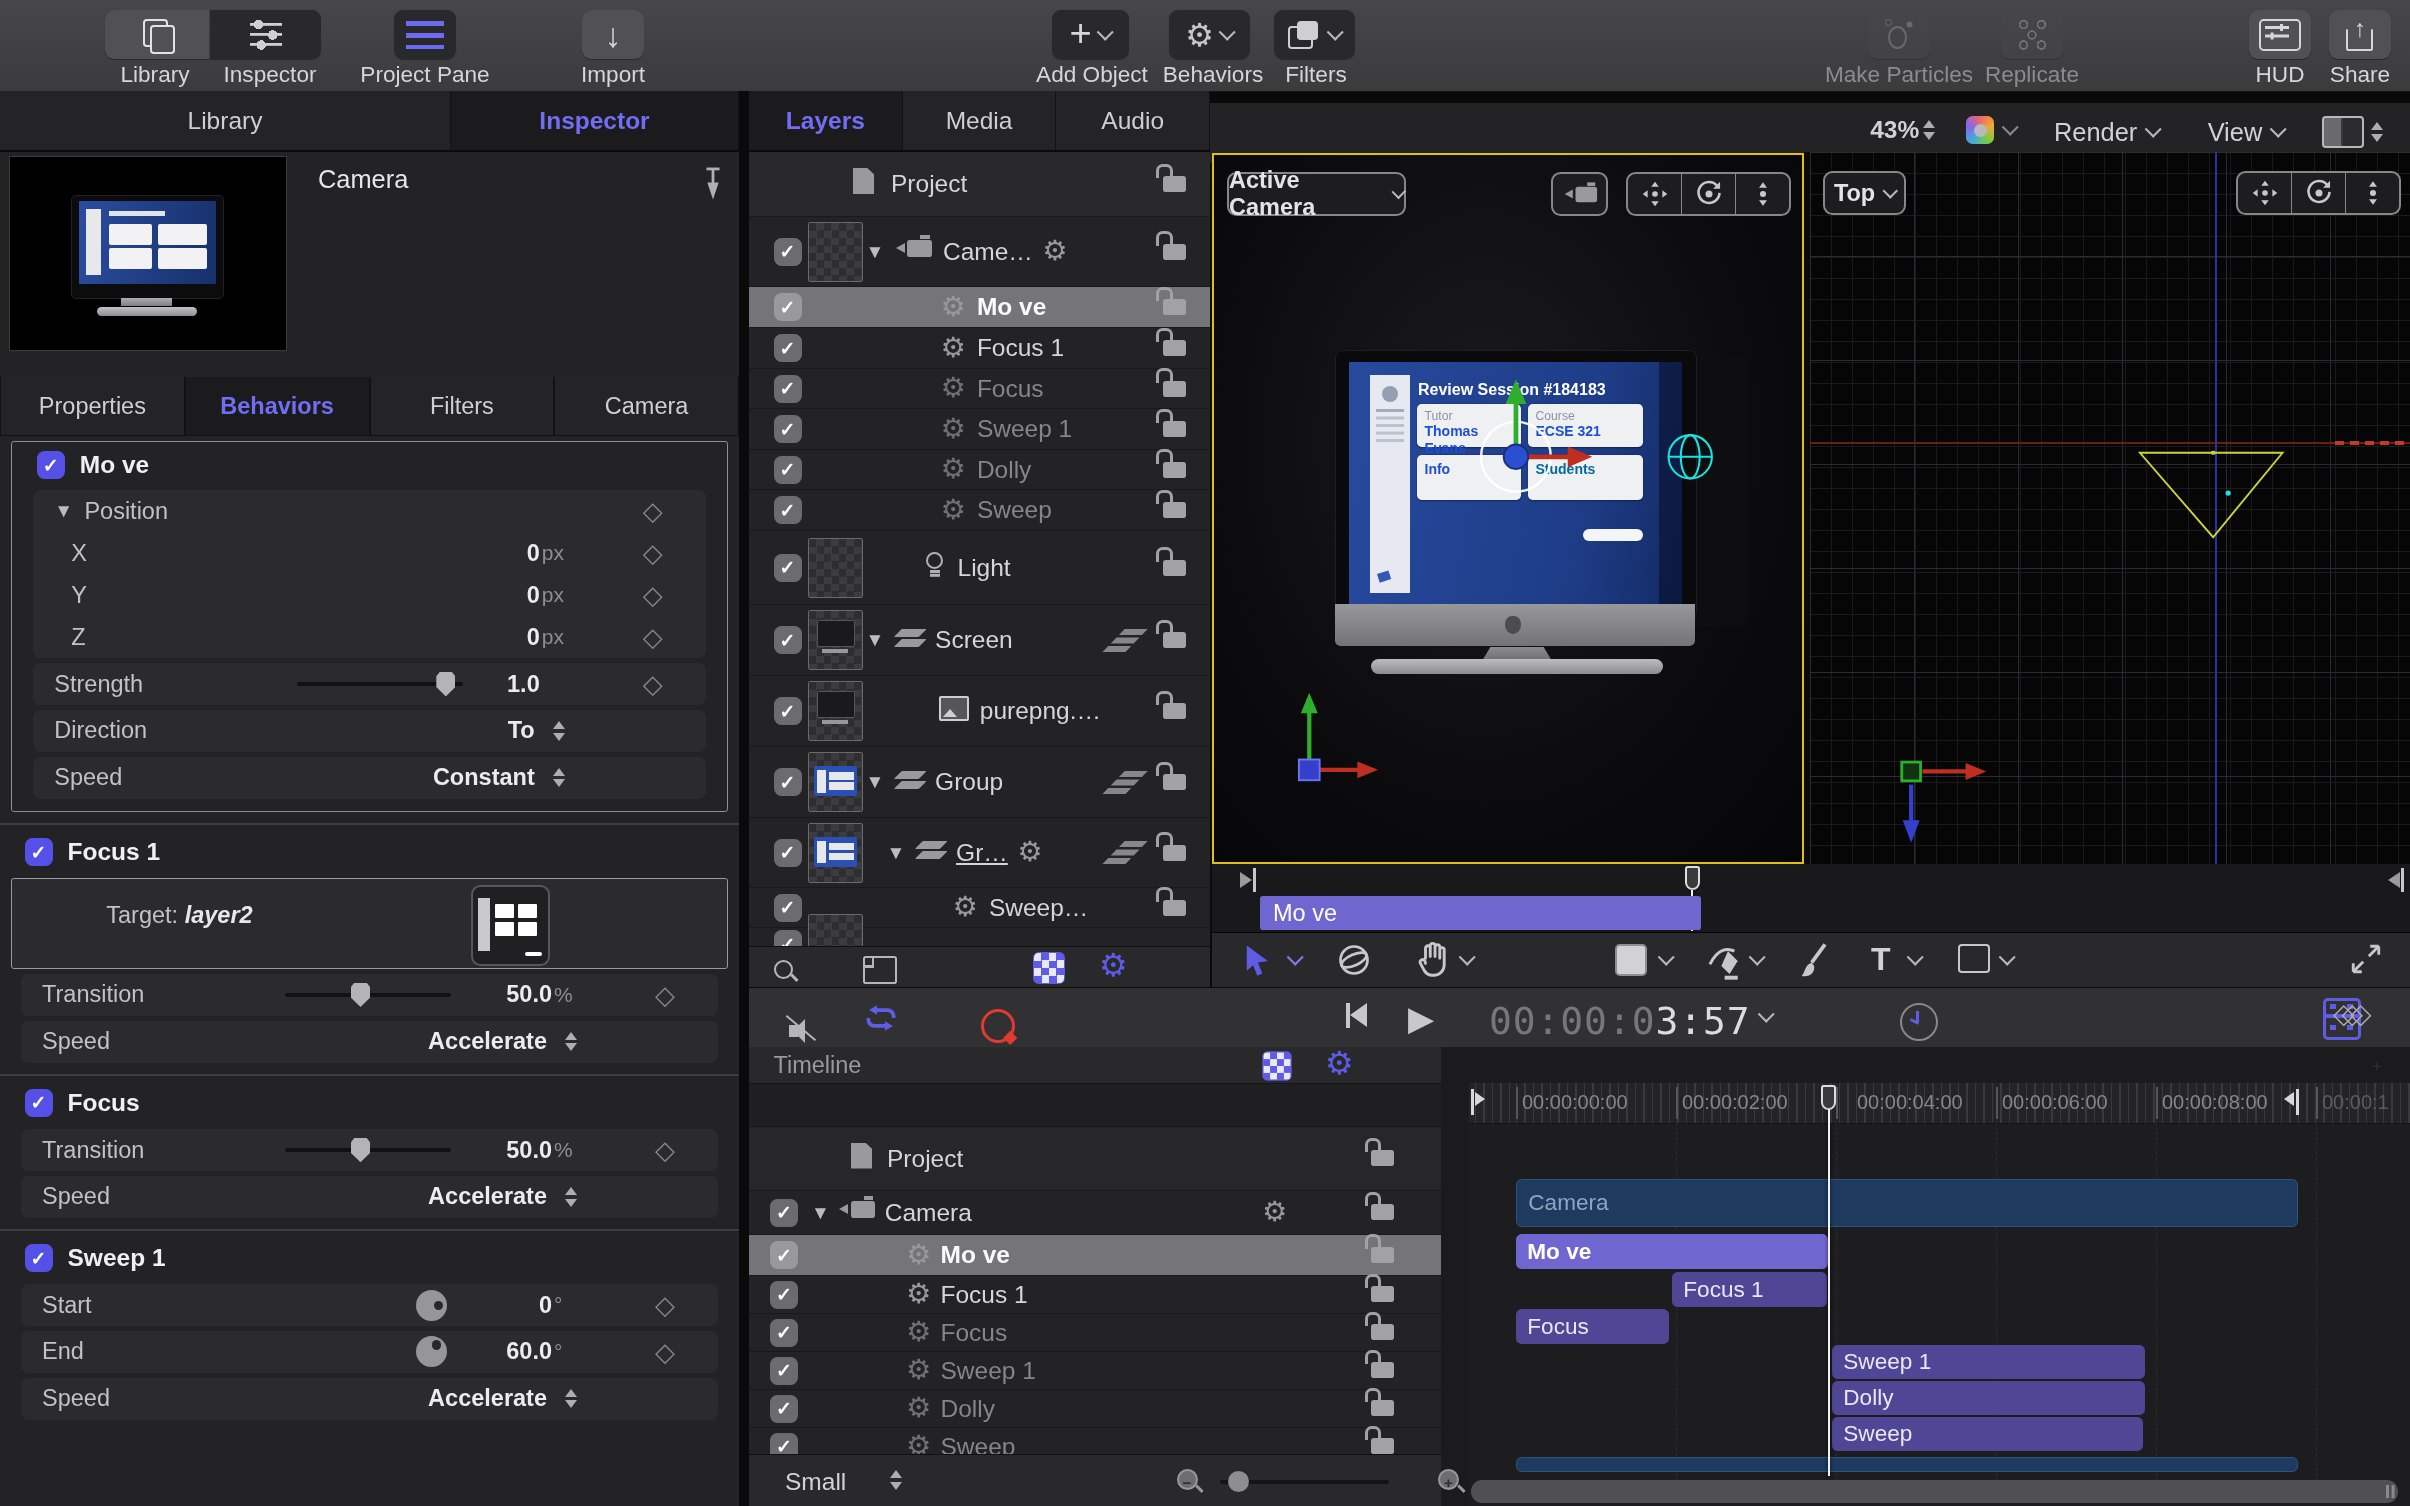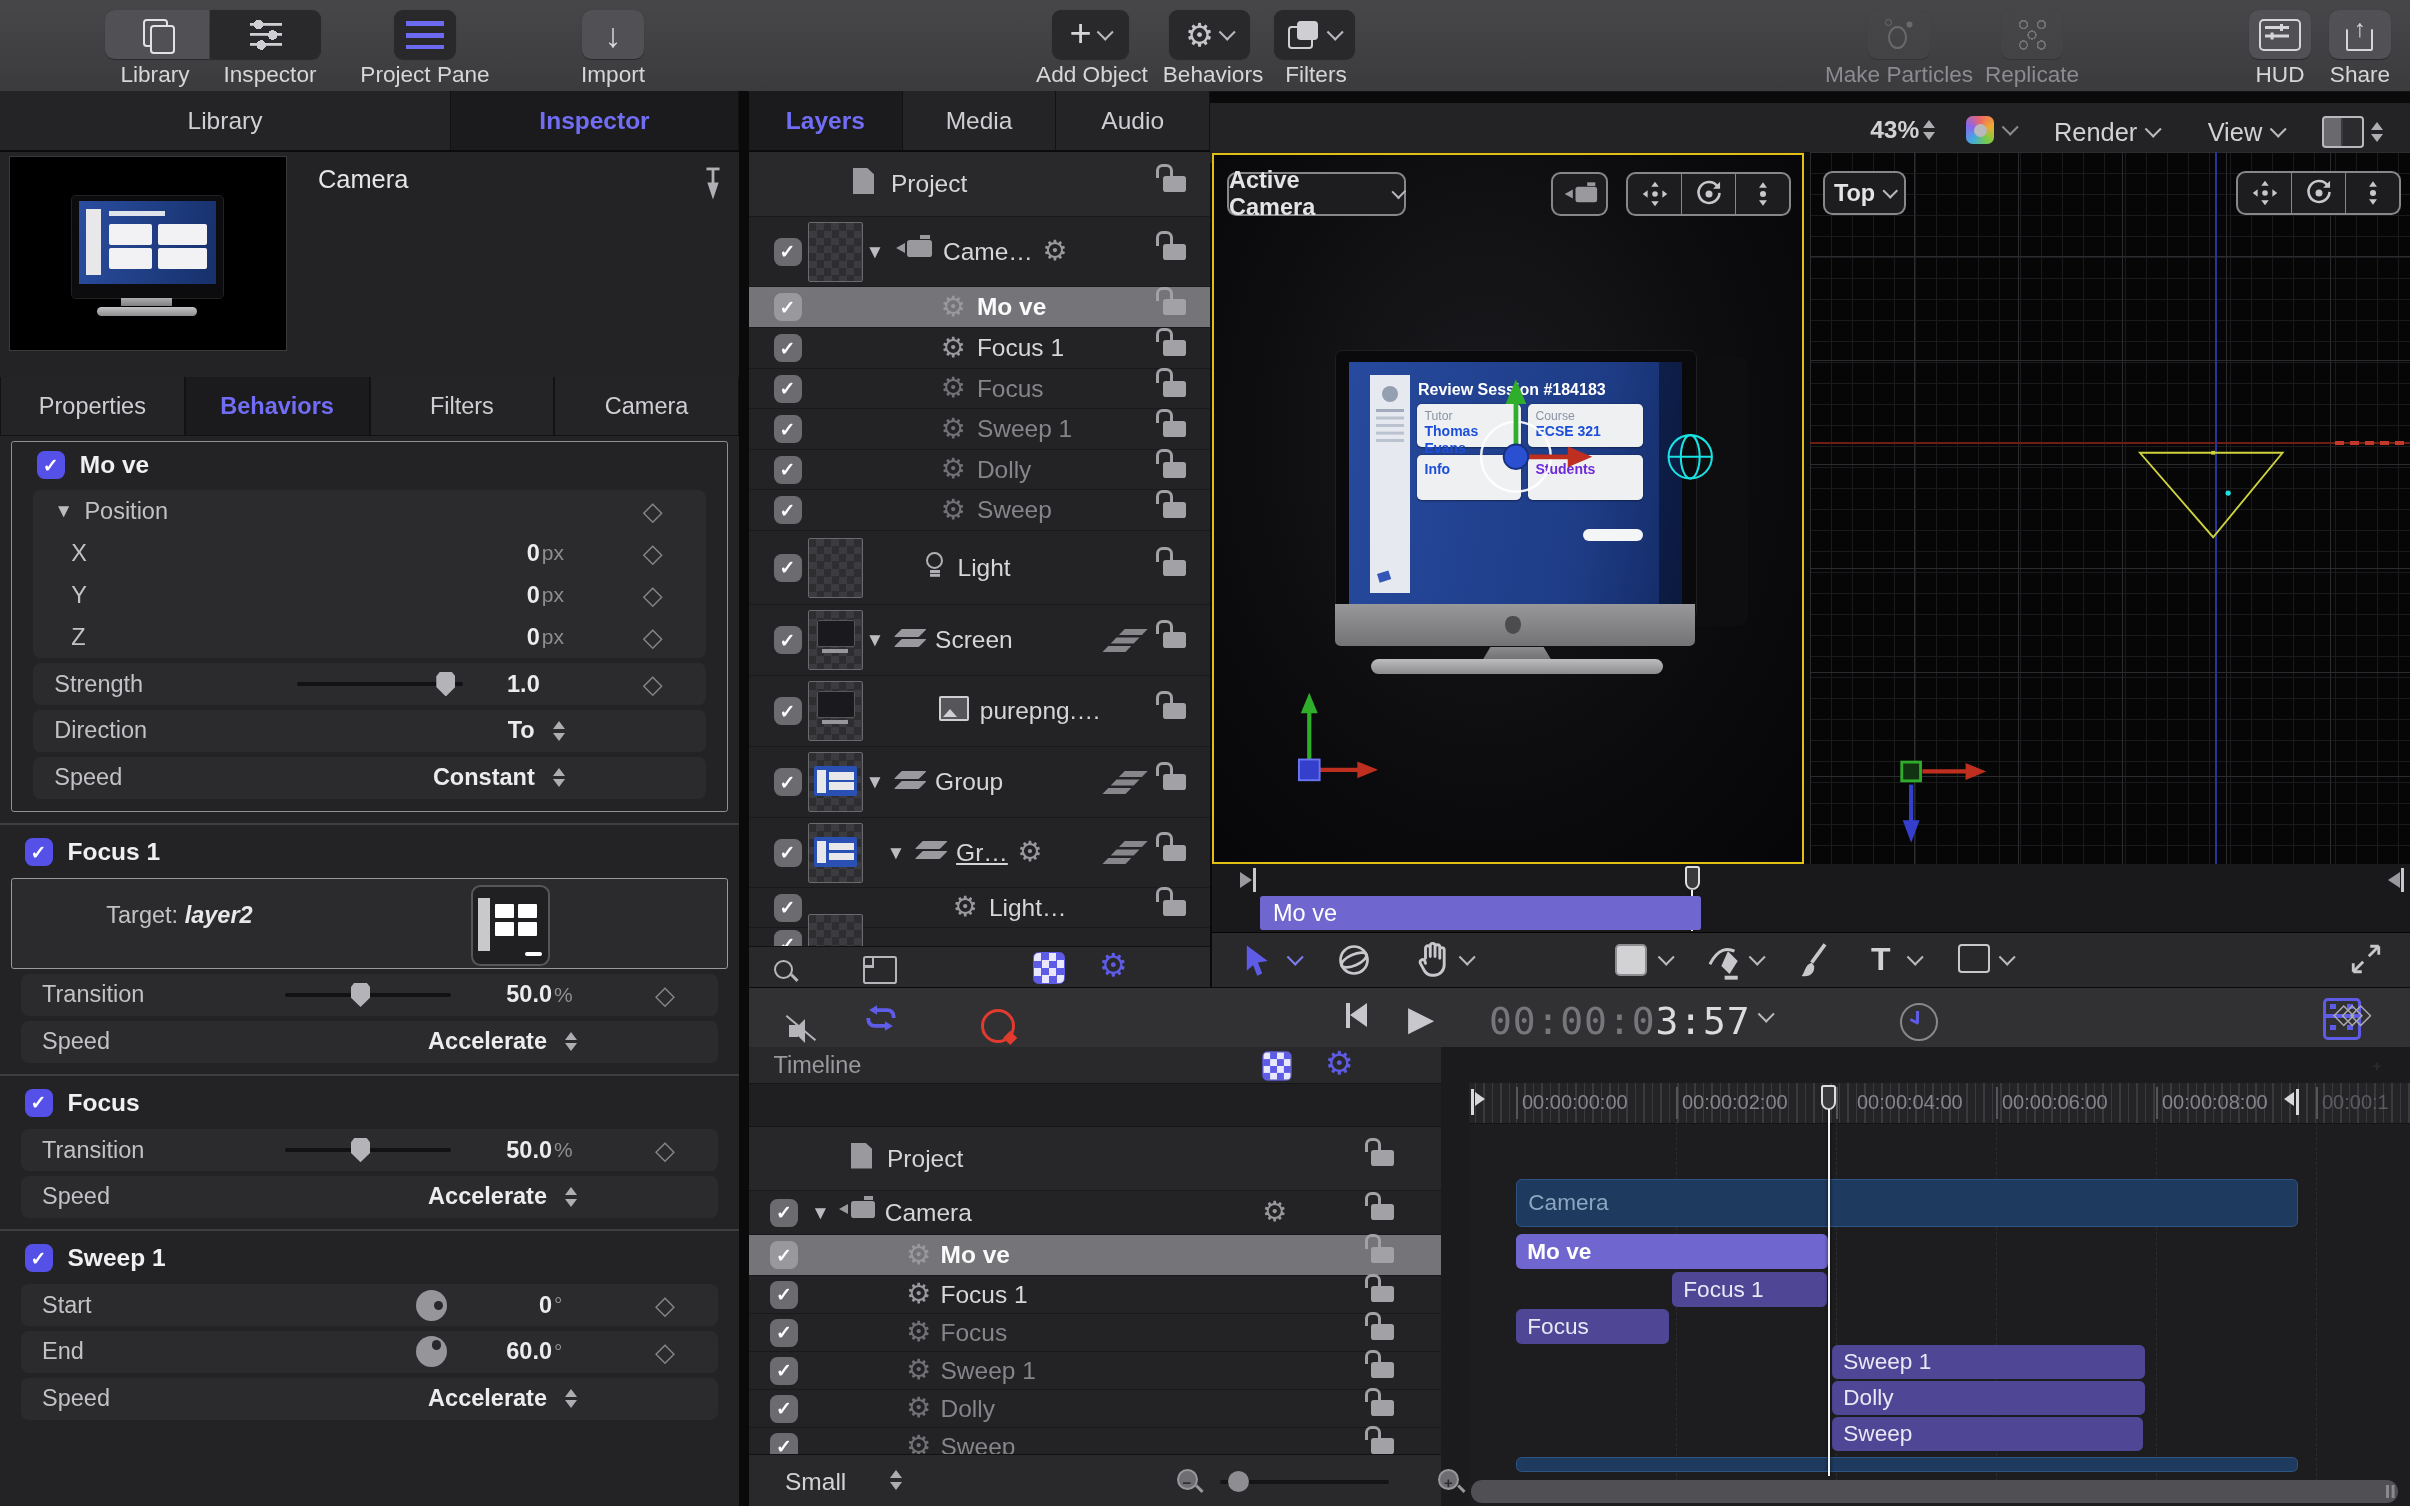--- a/index.html
+++ b/index.html
@@ -607,21 +607,21 @@
       <span class="lname" style="margin-left:9.4px;text-decoration:underline;">Gr…</span>
       <span style="margin-left:9.4px;"><span class="uni-gear sm ">⚙</span></span>
       <span style="position:absolute;right:24.5px;display:flex;align-items:center;gap:13px;">
         <span class="ic-stack"></span>
         <span class="ic-lock"></span>
       </span>
     </div>
     <div class="lrow  " style="height:39px;">
       <span style="margin-left:24.5px;"><span class="cb cb-gray">✓</span></span>
       <span style="margin-left:151px;"><span class="uni-gear sm ">⚙</span></span>
-      <span class="lname" style="margin-left:11.3px;">Light…</span>
+      <span class="lname" style="margin-left:11.3px;">Sweep…</span>
       <span style="position:absolute;right:24.5px;display:flex;align-items:center;gap:13px;">
         <span class="ic-lock"></span>
       </span>
     </div>
     <div class="lrow  " style="height:32px;">
       <span style="margin-left:24.5px;"><span class="cb cb-gray">✓</span></span>
       <span class="lthumb"></span>
     </div>
   </div>
 <div class="abs" id="layersfoot">
@@ -683,21 +683,21 @@
       <div class="cv">Thomas Evans</div>
     </div>
     <div class="scr-card" style="left:179px;top:42px;width:115px;height:43px;">
       <div class="cl">Course</div>
       <div class="cv">ECSE 321</div>
     </div>
     <div class="scr-card" style="left:68px;top:93px;width:104px;height:45px;">
       <div class="cv" style="color:#1d4ed8;">Info</div>
     </div>
     <div class="scr-card" style="left:179px;top:93px;width:115px;height:45px;">
-      <div class="cv" style="color:#6d28d9;">Students</div>
+      <div class="cv" style="color:#0369a1;">Students</div>
     </div>
     <div class="abs" style="left:234px;top:167px;width:60px;height:12.2px;background:#f4f5f7;border-radius:6.6px;"></div>
   </div>
   <div class="imac-chin" style="left:121px;top:449px;width:360px;height:42px;">
     <i class="abs" style="left:170px;top:12.2px;width:16px;height:18px;background:#4c4c4e;border-radius:45% 45% 50% 50%;display:block;"></i>
   </div>
   <div class="imac-neck" style="left:268px;top:492px;width:70px;height:14px;"></div>
   <div class="imac-base" style="left:157px;top:504px;width:292px;height:15px;"></div>
 
   <svg class="abs" style="left:235px;top:217px;" width="311" height="179" viewBox="0 0 330 190">

